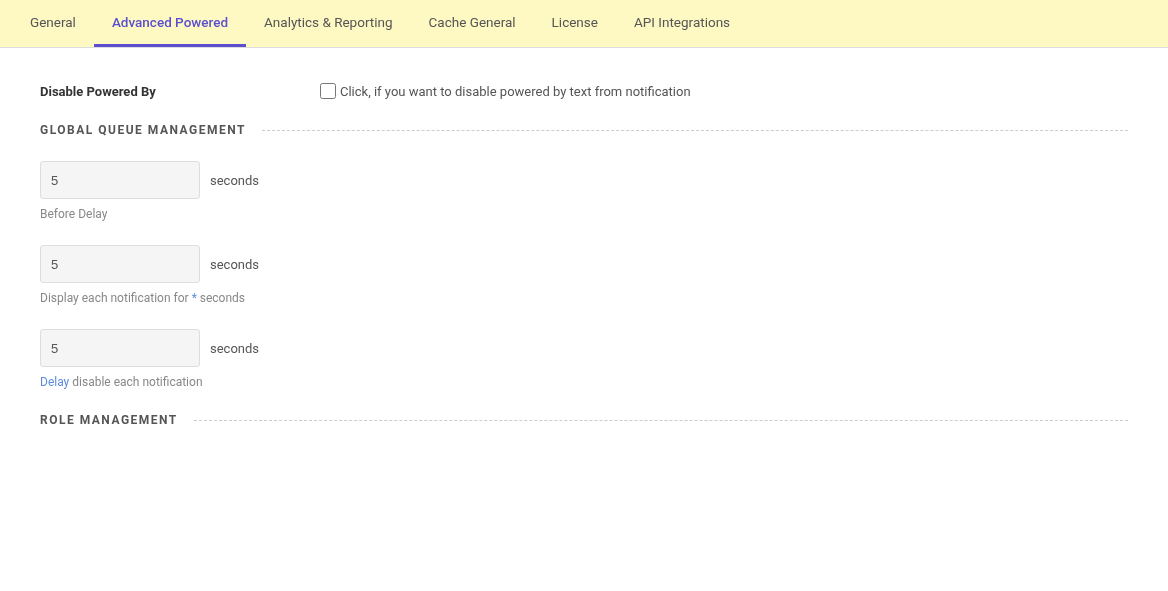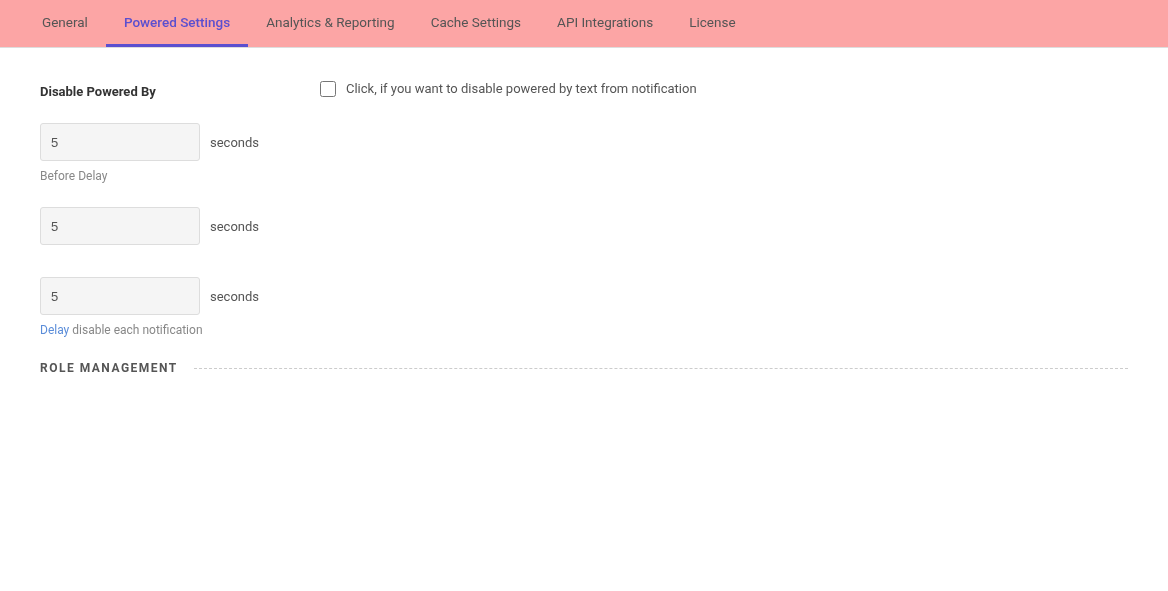--- a/index.html
+++ b/index.html
@@ -10,60 +10,60 @@
     body {
       font-family: -apple-system, BlinkMacSystemFont, "Segoe UI", Roboto, sans-serif;
       font-size: 14px;
       background: #fff;
       color: #333;
     }
     .tabs-bar {
       display: flex;
       align-items: center;
       border-bottom: 1px solid #ddd;
-      padding: 0 24px;
-      background: #fca5a5;
+      padding: 0 12px;
+      background: #fef9c3;
     }
     .tab {
       padding: 14px 18px;
       cursor: pointer;
       color: #555;
       font-size: 13.5px;
       border-bottom: 3px solid transparent;
       white-space: nowrap;
     }
     .tab.active {
       color: #5b4fcf;
       border-bottom: 3px solid #5b4fcf;
       font-weight: 500;
     }
     .content {
       padding: 30px 40px;
       max-width: 1168px;
     }
     .settings-row {
       display: flex;
-      align-items: center;
+      align-items: flex-end;
       margin-bottom: 24px;
     }
     .settings-label {
       width: 280px;
       min-width: 280px;
       font-weight: 700;
       font-size: 13px;
       color: #333;
       padding-top: 6px;
     }
     .settings-control {
       flex: 1;
     }
     .checkbox-row {
       display: flex;
       align-items: center;
-      gap: 10px;
+      gap: 4px;
     }
     .checkbox-row input[type="checkbox"] {
       width: 16px;
       height: 16px;
       cursor: pointer;
     }
     .checkbox-label {
       font-size: 13px;
       color: #555;
     }
@@ -122,59 +122,66 @@
     }
     .help-text .highlight {
       color: #5b8dd9;
     }
   </style>
 </head>
 <body>
 
 <div class="tabs-bar">
   <div class="tab">General</div>
-  <div class="tab active">Powered Settings</div>
+  <div class="tab active">Advanced Powered</div>
   <div class="tab">Analytics &amp; Reporting</div>
-  <div class="tab">Cache Settings</div>
+  <div class="tab">Cache General</div>
+  <div class="tab">License</div>
   <div class="tab">API Integrations</div>
-  <div class="tab">License</div>
 </div>
 
 <div class="content">
 
   <div class="settings-row">
     <div class="settings-label">Disable Powered By</div>
     <div class="settings-control">
       <div class="checkbox-row">
         <input type="checkbox" style="">
         <span class="checkbox-label">Click, if you want to disable powered by text from notification</span>
       </div>
     </div>
   </div>
 
 
+  <div class="section-divider">
+    <span class="section-title">GLOBAL QUEUE MANAGEMENT</span>
+    <hr class="divider-line">
+  </div>
 
   <div class="settings-row">
     <div class="settings-control">
       <div class="number-input-row">
         <input type="number" class="number-input" value="5" style="">
         <span class="unit-label">seconds</span>
       </div>
       <div class="help-text">
         <span>Before Delay</span>
       </div>
     </div>
   </div>
 
   <div class="settings-row">
     <div class="settings-control">
       <div class="number-input-row">
         <input type="number" class="number-input" value="5" style="">
         <span class="unit-label">seconds</span>
       </div>
+      <div class="help-text">
+        <span>Display each notification for </span><span class="highlight">*</span><span> seconds</span>
+      </div>
     </div>
   </div>
 
   <div class="settings-row">
     <div class="settings-control">
       <div class="number-input-row">
         <input type="number" class="number-input" value="5" style="">
         <span class="unit-label">seconds</span>
       </div>
       <div class="help-text">

